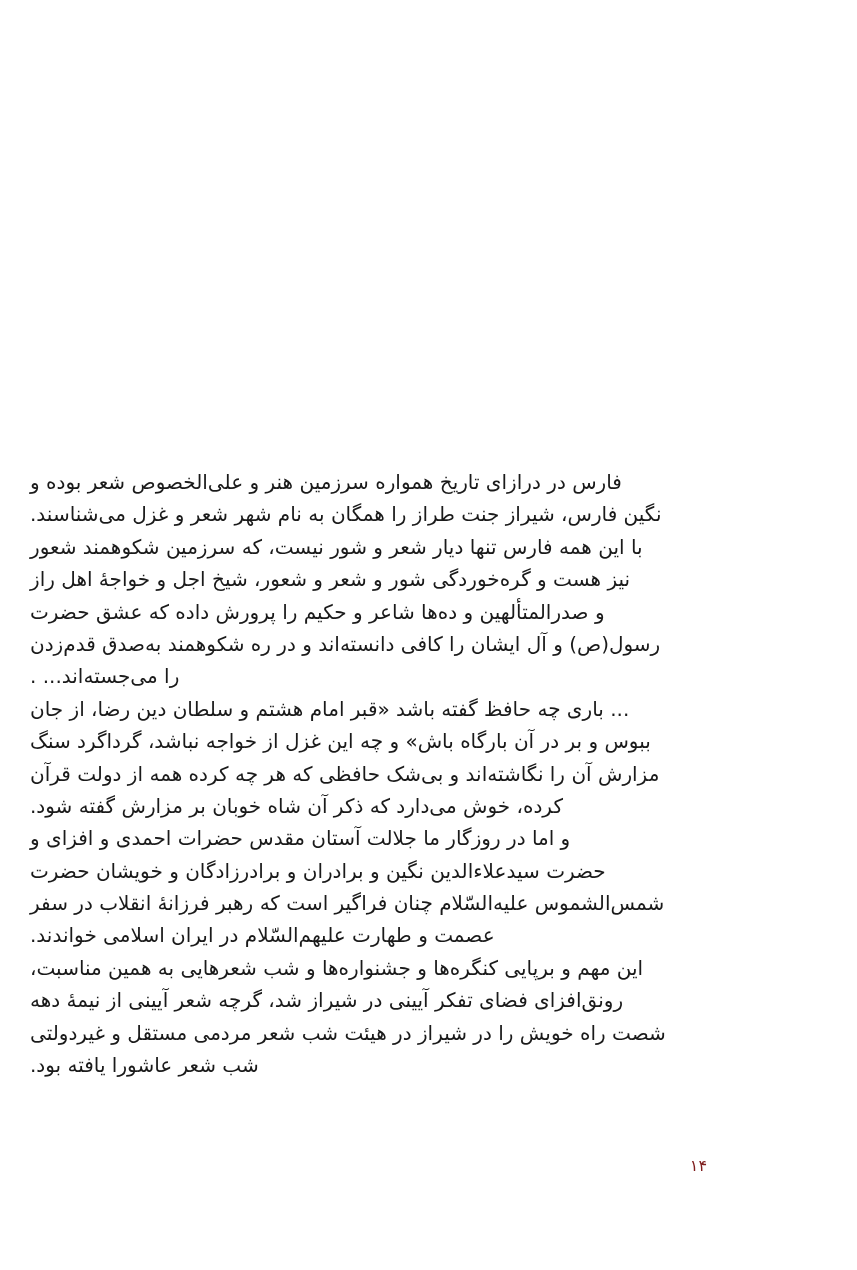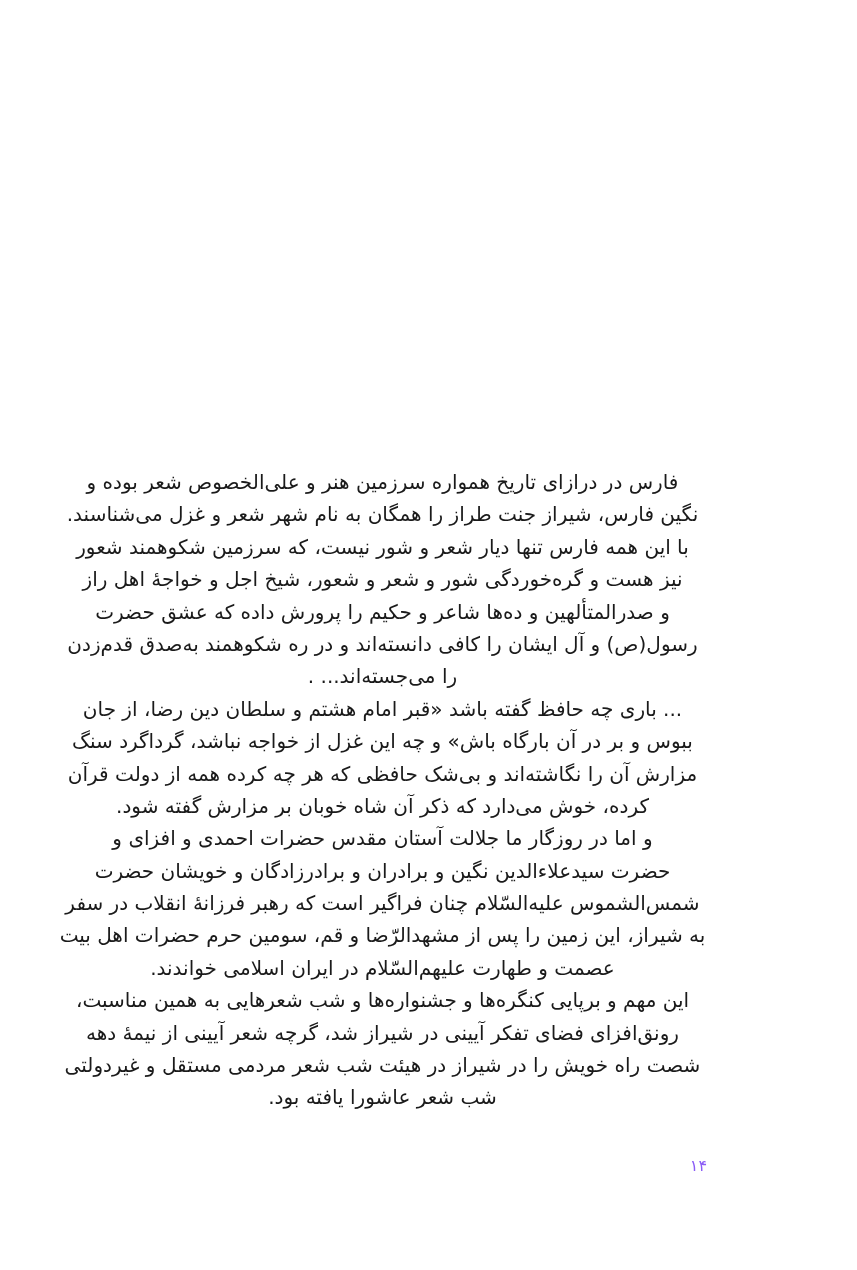--- a/index.html
+++ b/index.html
@@ -13,36 +13,36 @@
     position: relative;
     overflow: hidden;
     font-family: "DejaVu Sans", sans-serif;
   }
   .text-block {
     position: absolute;
     top: 466px;
     right: 122px;
     left: 30px;
     direction: rtl;
-    text-align: center;
+    text-align: left;
     color: #1a1a1a;
     font-size: 20px;
     line-height: 32.4px;
     letter-spacing: 0;
   }
   .text-line {
     white-space: nowrap;
     height: 32.4px;
   }
   .page-number {
     position: absolute;
     top: 1154px;
     right: 150px;
     direction: rtl;
-    color: #8b5cf6;
+    color: #7f1d1d;
     font-size: 16px;
     line-height: 24px;
   }
 </style>
 </head>
 <body>
 
 <div class="text-block">
   <div class="text-line">فارس در درازای تاریخ همواره سرزمین هنر و علی‌الخصوص شعر بوده و</div>
   <div class="text-line">نگین فارس، شیراز جنت طراز را همگان به نام شهر شعر و غزل می‌شناسند.</div>
@@ -51,21 +51,20 @@
   <div class="text-line">و صدرالمتألهین و ده‌ها شاعر و حکیم را پرورش داده که عشق حضرت</div>
   <div class="text-line">رسول(ص) و آل ایشان را کافی دانسته‌اند و در ره شکوهمند به‌صدق قدم‌زدن</div>
   <div class="text-line">را می‌جسته‌اند... .</div>
   <div class="text-line">... باری چه حافظ گفته باشد «قبر امام هشتم و سلطان دین رضا، از جان</div>
   <div class="text-line">ببوس و بر در آن بارگاه باش» و چه این غزل از خواجه نباشد، گرداگرد سنگ</div>
   <div class="text-line">مزارش آن را نگاشته‌اند و بی‌شک حافظی که هر چه کرده همه از دولت قرآن</div>
   <div class="text-line">کرده، خوش می‌دارد که ذکر آن شاه خوبان بر مزارش گفته شود.</div>
   <div class="text-line">و اما در روزگار ما جلالت آستان مقدس حضرات احمدی و افزای و</div>
   <div class="text-line">حضرت سیدعلاءالدین نگین و برادران و برادرزادگان و خویشان حضرت</div>
   <div class="text-line">شمس‌الشموس علیه‌السّلام چنان فراگیر است که رهبر فرزانهٔ انقلاب در سفر</div>
-  <div class="text-line">به شیراز، این زمین را پس از مشهدالرّضا و قم، سومین حرم حضرات اهل بیت</div>
   <div class="text-line">عصمت و طهارت علیهم‌السّلام در ایران اسلامی خواندند.</div>
   <div class="text-line">این مهم و برپایی کنگره‌ها و جشنواره‌ها و شب شعرهایی به همین مناسبت،</div>
   <div class="text-line">رونق‌افزای فضای تفکر آیینی در شیراز شد، گرچه شعر آیینی از نیمهٔ دهه</div>
   <div class="text-line">شصت راه خویش را در شیراز در هیئت شب شعر مردمی مستقل و غیردولتی</div>
   <div class="text-line">شب شعر عاشورا یافته بود.</div>
 </div>
 
 <div class="page-number">۱۴</div>
 
 </body></html>

